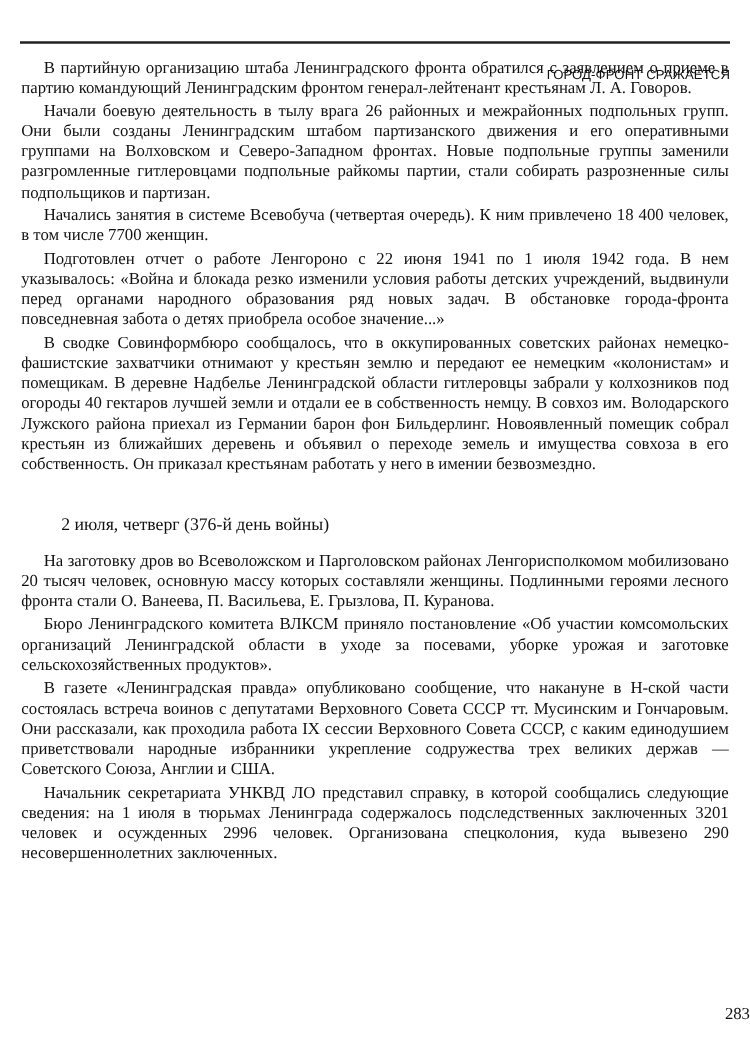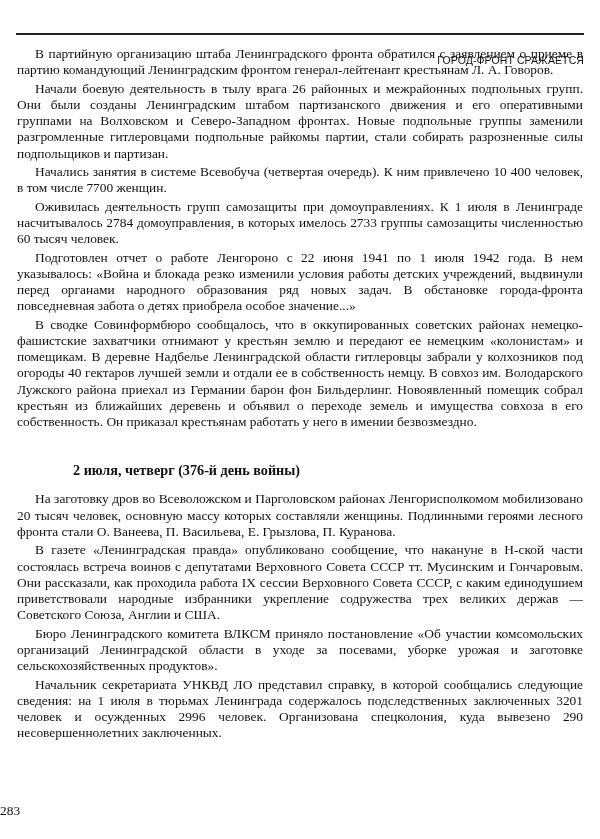--- a/index.html
+++ b/index.html
@@ -6,42 +6,41 @@
   body { width: 600px; height: 839px; position: relative; overflow: hidden;
          font-family: "Liberation Serif", "DejaVu Serif", serif; color: #111; }
   .running-head { position: absolute; left: 16px; right: 16px; top: 18px; height: 14px;
                   text-align: right; font-family: "Liberation Sans", sans-serif;
                   font-size: 10.5px; letter-spacing: 0.1px; color: #111; margin-top: 36px; }
   .rule { position: absolute; left: 16px; right: 16px; top: 33px; height: 2px; background: #222; }
   .body-text { position: absolute; left: 17px; width: 566px; top: 46px;
                font-size: 13.4px; line-height: 16.2px; text-align: justify; }
   .body-text p { margin: 0 0 2.3px 0; text-indent: 18px; }
   .section-gap { height: 30px; }
-  .entry-heading { font-weight: bold; font-size: 14.2px; margin: 0 0 12px 56px; text-indent: 0; line-height: 17px; }
+  .entry-heading { font-weight: normal; font-size: 14.2px; margin: 0 0 12px 32px; text-indent: 0; line-height: 17px; }
   .body-text p.first-of-day { text-indent: 56px; }
-  .page-number { position: absolute; left: 0; right: 0; top: 803px; text-align: left;
+  .page-number { position: absolute; left: 0; right: 0; top: 803px; text-align: right;
                  font-size: 13.4px; }
 </style>
 </head>
 <body>
 
 <div class="running-head">ГОРОД-ФРОНТ СРАЖАЕТСЯ</div>
 <div class="rule"></div>
 
 <div class="body-text">
   <p>В партийную организацию штаба Ленинградского фронта обратился с заявлением о приеме в партию командующий Ленинградским фронтом генерал-лейтенант крестьянам Л. А. Говоров.</p>
   <p>Начали боевую деятельность в тылу врага 26 районных и межрайонных подпольных групп. Они были созданы Ленинградским штабом партизанского движения и его оперативными группами на Волховском и Северо-Западном фронтах. Новые подпольные группы заменили разгромленные гитлеровцами подпольные райкомы партии, стали собирать разрозненные силы подпольщиков и партизан.</p>
-  <p>Начались занятия в системе Всевобуча (четвертая очередь). К ним привлечено 10 400 человек, в том числе 7700 женщин.</p>
-  <p>Оживилась деятельность групп самозащиты при домоуправлениях. К 1 июля в Ленинграде насчитывалось 2784 домоуправления, в которых имелось 2733 группы самозащиты численностью 60 тысяч человек.</p>
+  <p>Начались занятия в системе Всевобуча (четвертая очередь). К ним привлечено 18 400 человек, в том числе 7700 женщин.</p>
   <p>Подготовлен отчет о работе Ленгороно с 22 июня 1941 по 1 июля 1942 года. В нем указывалось: «Война и блокада резко изменили условия работы детских учреждений, выдвинули перед органами народного образования ряд новых задач. В обстановке города-фронта повседневная забота о детях приобрела особое значение...»</p>
   <p>В сводке Совинформбюро сообщалось, что в оккупированных советских районах немецко-фашистские захватчики отнимают у крестьян землю и передают ее немецким «колонистам» и помещикам. В деревне Надбелье Ленинградской области гитлеровцы забрали у колхозников под огороды 40 гектаров лучшей земли и отдали ее в собственность немцу. В совхоз им. Володарского Лужского района приехал из Германии барон фон Бильдерлинг. Новоявленный помещик собрал крестьян из ближайших деревень и объявил о переходе земель и имущества совхоза в его собственность. Он приказал крестьянам работать у него в имении безвозмездно.</p>
 
   <div class="section-gap"></div>
 
   <div class="entry-heading">2 июля, четверг (376-й день войны)</div>
 
   <p>На заготовку дров во Всеволожском и Парголовском районах Ленгорисполкомом мобилизовано 20 тысяч человек, основную массу которых составляли женщины. Подлинными героями лесного фронта стали О. Ванеева, П. Васильева, Е. Грызлова, П. Куранова.</p>
+  <p>Бюро Ленинградского комитета ВЛКСМ приняло постановление «Об участии комсомольских организаций Ленинградской области в уходе за посевами, уборке урожая и заготовке сельскохозяйственных продуктов».</p>
   <p>В газете «Ленинградская правда» опубликовано сообщение, что накануне в Н-ской части состоялась встреча воинов с депутатами Верховного Совета СССР тт. Мусинским и Гончаровым. Они рассказали, как проходила работа IX сессии Верховного Совета СССР, с каким единодушием приветствовали народные избранники укрепление содружества трех великих держав — Советского Союза, Англии и США.</p>
-  <p>Бюро Ленинградского комитета ВЛКСМ приняло постановление «Об участии комсомольских организаций Ленинградской области в уходе за посевами, уборке урожая и заготовке сельскохозяйственных продуктов».</p>
   <p>Начальник секретариата УНКВД ЛО представил справку, в которой сообщались следующие сведения: на 1 июля в тюрьмах Ленинграда содержалось подследственных заключенных 3201 человек и осужденных 2996 человек. Организована спецколония, куда вывезено 290 несовершеннолетних заключенных.</p>
 </div>
 
 <div class="page-number">283</div>
 
 </body></html>

